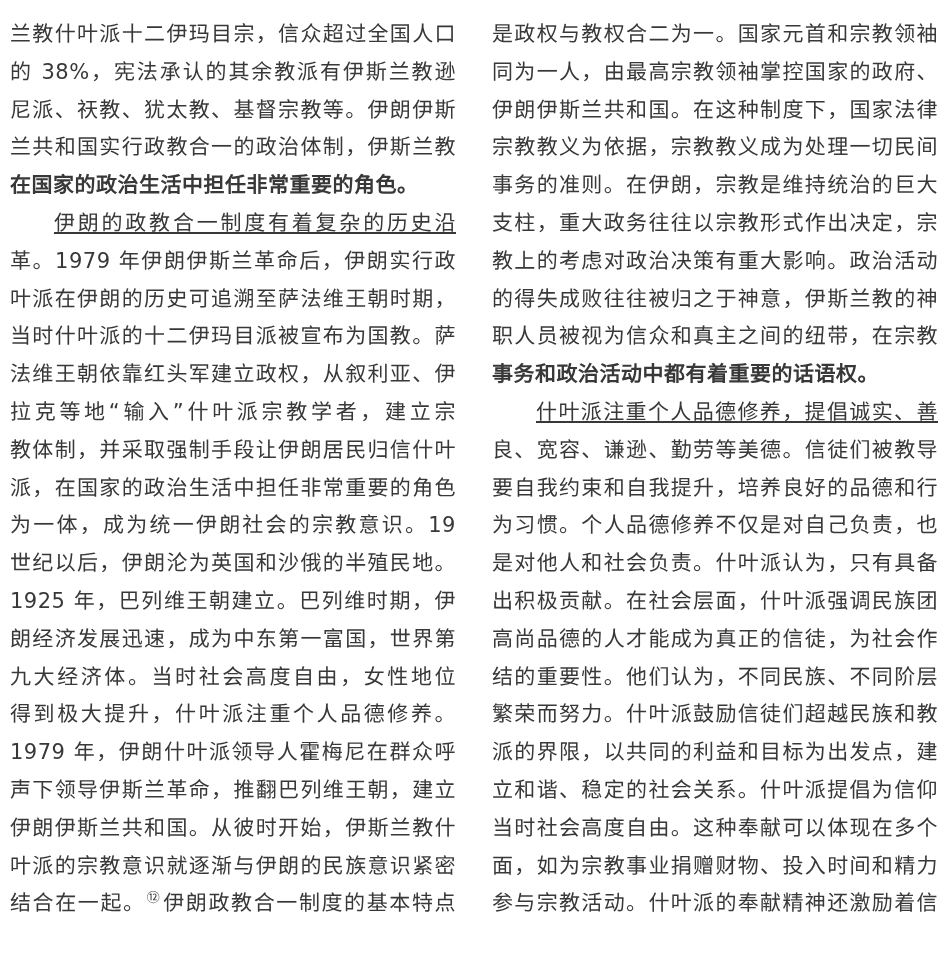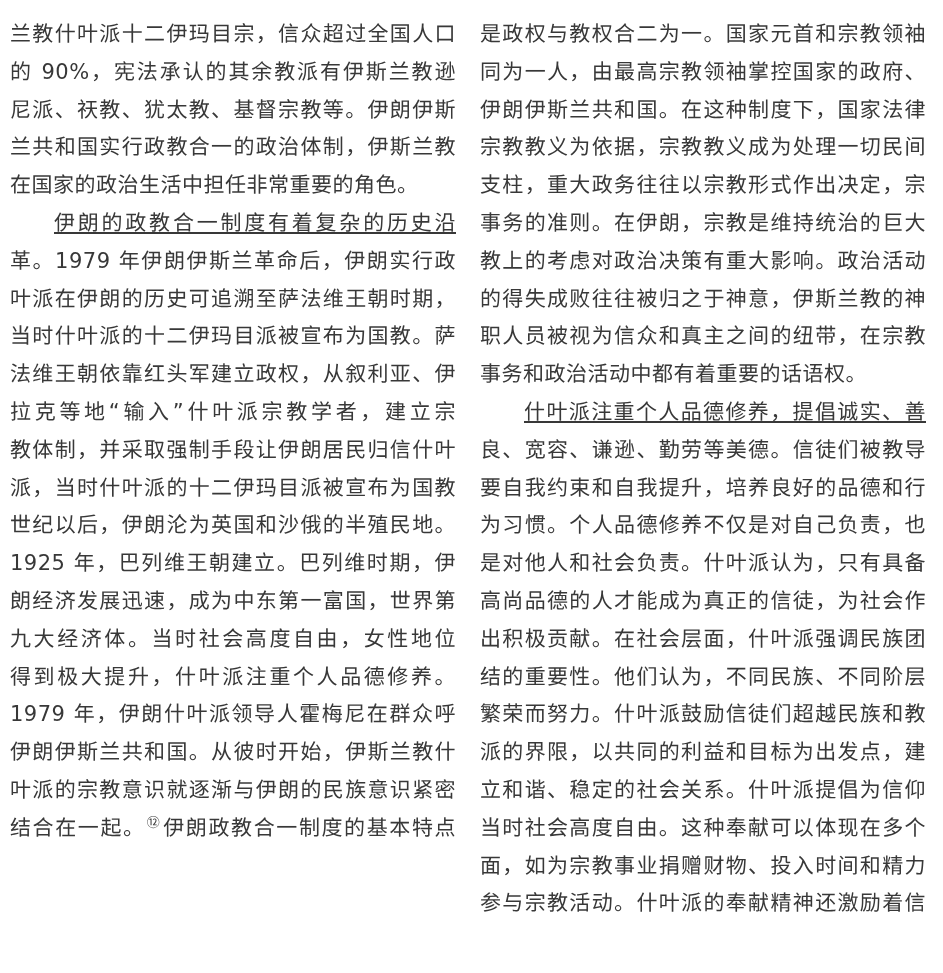--- a/index.html
+++ b/index.html
@@ -8,21 +8,21 @@
     height: 973px;
     background: #ffffff;
     overflow: hidden;
   }
   .page {
     width: 943px;
     height: 973px;
     background: #ffffff;
     display: flex;
     padding: 16px 5px 0 10px;
-    gap: 24px;
+    gap: 36px;
     font-family: "DejaVu Sans", "Liberation Sans", sans-serif;
     color: #383838;
   }
   .column {
     width: 446px;
     flex: 0 0 446px;
   }
   .line {
     font-size: 21px;
     line-height: 37.8px;
@@ -32,74 +32,77 @@
     text-align-last: justify;
     text-justify: inter-character;
     letter-spacing: 0.5px;
   }
   .line.indent {
     text-indent: 44px;
     text-decoration: underline;
   }
   .line.para-end {
     text-align-last: left;
+    font-weight: bold;
   }
   sup.fnmark {
     font-size: 13px;
     line-height: 0;
     vertical-align: 8px;
     padding: 0 2px 0 1px;
   }
 </style>
 </head>
 <body>
 
 <div class="page">
   <div class="column" id="col-0">
       <div class="line">兰教什叶派十二伊玛目宗，信众超过全国人口</div>
-      <div class="line">的 90%，宪法承认的其余教派有伊斯兰教逊</div>
+      <div class="line">的 38%，宪法承认的其余教派有伊斯兰教逊</div>
       <div class="line">尼派、祆教、犹太教、基督宗教等。伊朗伊斯</div>
       <div class="line">兰共和国实行政教合一的政治体制，伊斯兰教</div>
       <div class="line para-end">在国家的政治生活中担任非常重要的角色。</div>
       <div class="line indent">伊朗的政教合一制度有着复杂的历史沿</div>
       <div class="line">革。1979 年伊朗伊斯兰革命后，伊朗实行政</div>
       <div class="line">叶派在伊朗的历史可追溯至萨法维王朝时期，</div>
       <div class="line">当时什叶派的十二伊玛目派被宣布为国教。萨</div>
       <div class="line">法维王朝依靠红头军建立政权，从叙利亚、伊</div>
       <div class="line">拉克等地“输入”什叶派宗教学者，建立宗</div>
       <div class="line">教体制，并采取强制手段让伊朗居民归信什叶</div>
-      <div class="line">派，当时什叶派的十二伊玛目派被宣布为国教</div>
+      <div class="line">派，在国家的政治生活中担任非常重要的角色</div>
+      <div class="line">为一体，成为统一伊朗社会的宗教意识。19</div>
       <div class="line">世纪以后，伊朗沦为英国和沙俄的半殖民地。</div>
       <div class="line">1925 年，巴列维王朝建立。巴列维时期，伊</div>
       <div class="line">朗经济发展迅速，成为中东第一富国，世界第</div>
       <div class="line">九大经济体。当时社会高度自由，女性地位</div>
       <div class="line">得到极大提升，什叶派注重个人品德修养。</div>
       <div class="line">1979 年，伊朗什叶派领导人霍梅尼在群众呼</div>
+      <div class="line">声下领导伊斯兰革命，推翻巴列维王朝，建立</div>
       <div class="line">伊朗伊斯兰共和国。从彼时开始，伊斯兰教什</div>
       <div class="line">叶派的宗教意识就逐渐与伊朗的民族意识紧密</div>
       <div class="line">结合在一起。<sup class="fnmark">⑫</sup>伊朗政教合一制度的基本特点</div>
     </div>
   <div class="column" id="col-1">
       <div class="line">是政权与教权合二为一。国家元首和宗教领袖</div>
       <div class="line">同为一人，由最高宗教领袖掌控国家的政府、</div>
       <div class="line">伊朗伊斯兰共和国。在这种制度下，国家法律以</div>
       <div class="line">宗教教义为依据，宗教教义成为处理一切民间</div>
+      <div class="line">事务的准则。在伊朗，宗教是维持统治的巨大</div>
       <div class="line">支柱，重大政务往往以宗教形式作出决定，宗</div>
-      <div class="line">事务的准则。在伊朗，宗教是维持统治的巨大</div>
       <div class="line">教上的考虑对政治决策有重大影响。政治活动</div>
       <div class="line">的得失成败往往被归之于神意，伊斯兰教的神</div>
       <div class="line">职人员被视为信众和真主之间的纽带，在宗教</div>
       <div class="line para-end">事务和政治活动中都有着重要的话语权。</div>
       <div class="line indent">什叶派注重个人品德修养，提倡诚实、善</div>
       <div class="line">良、宽容、谦逊、勤劳等美德。信徒们被教导</div>
       <div class="line">要自我约束和自我提升，培养良好的品德和行</div>
       <div class="line">为习惯。个人品德修养不仅是对自己负责，也</div>
       <div class="line">是对他人和社会负责。什叶派认为，只有具备</div>
+      <div class="line">出积极贡献。在社会层面，什叶派强调民族团</div>
       <div class="line">高尚品德的人才能成为真正的信徒，为社会作</div>
-      <div class="line">出积极贡献。在社会层面，什叶派强调民族团</div>
       <div class="line">结的重要性。他们认为，不同民族、不同阶层</div>
       <div class="line">繁荣而努力。什叶派鼓励信徒们超越民族和教</div>
       <div class="line">派的界限，以共同的利益和目标为出发点，建</div>
       <div class="line">立和谐、稳定的社会关系。什叶派提倡为信仰</div>
       <div class="line">当时社会高度自由。这种奉献可以体现在多个方</div>
       <div class="line">面，如为宗教事业捐赠财物、投入时间和精力</div>
       <div class="line">参与宗教活动。什叶派的奉献精神还激励着信</div>
     </div>
 </div>
 

